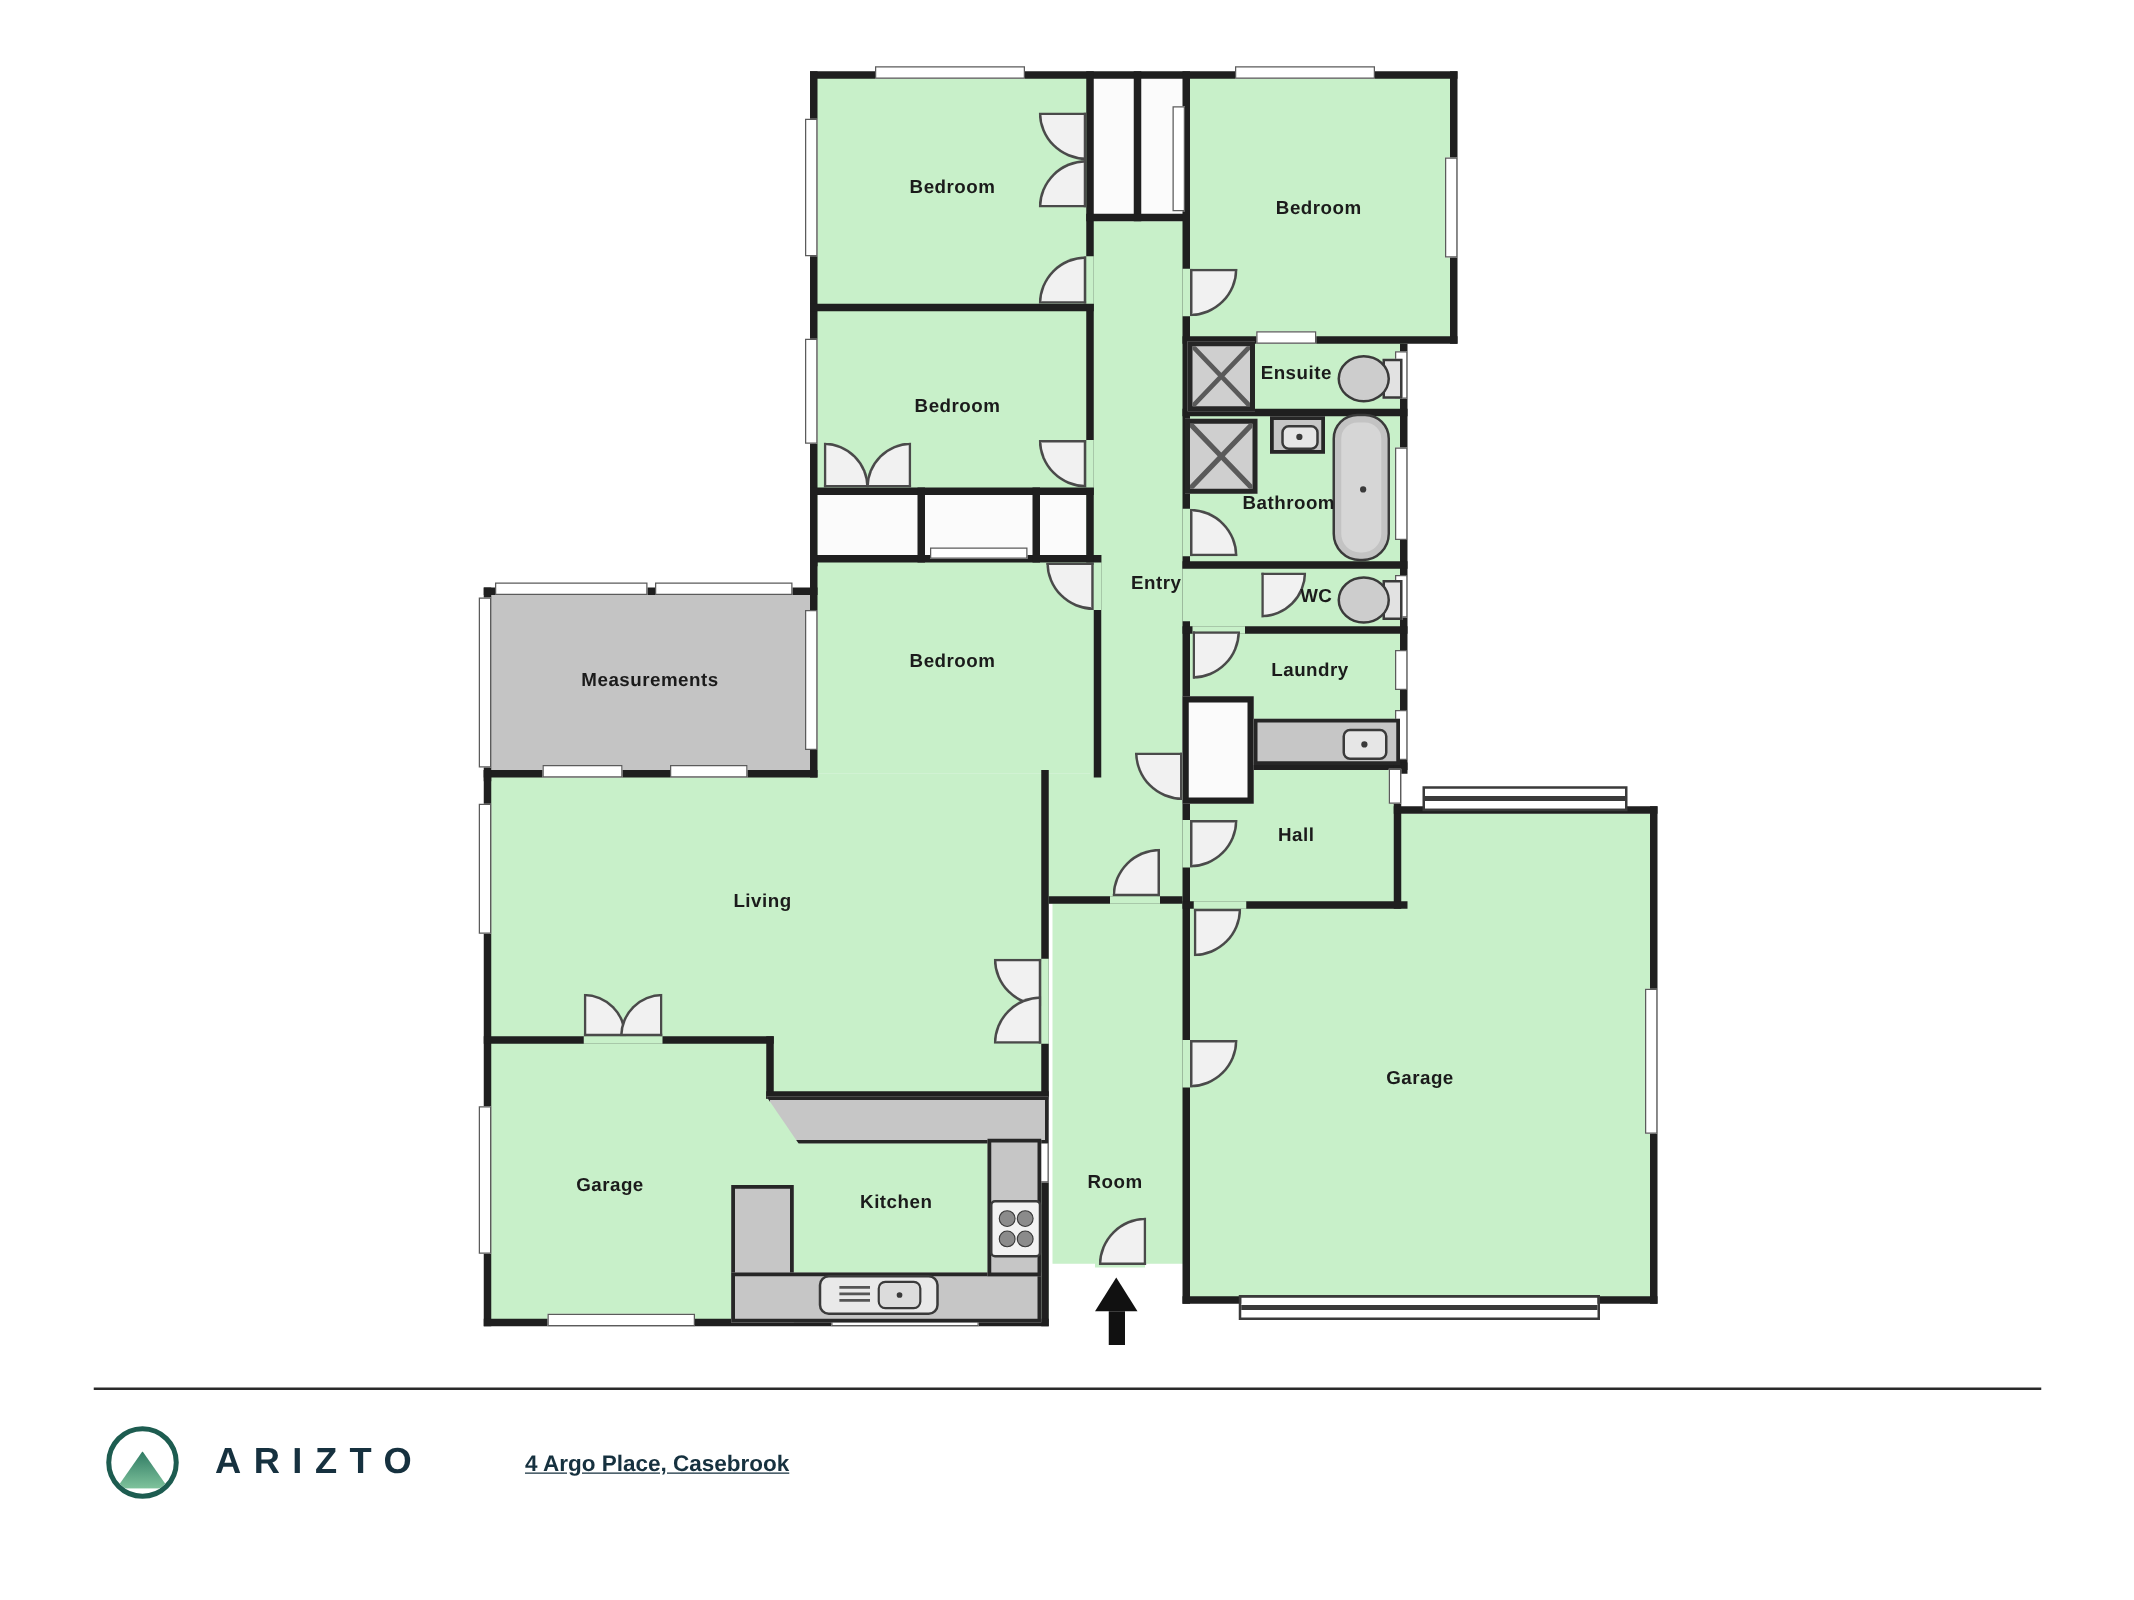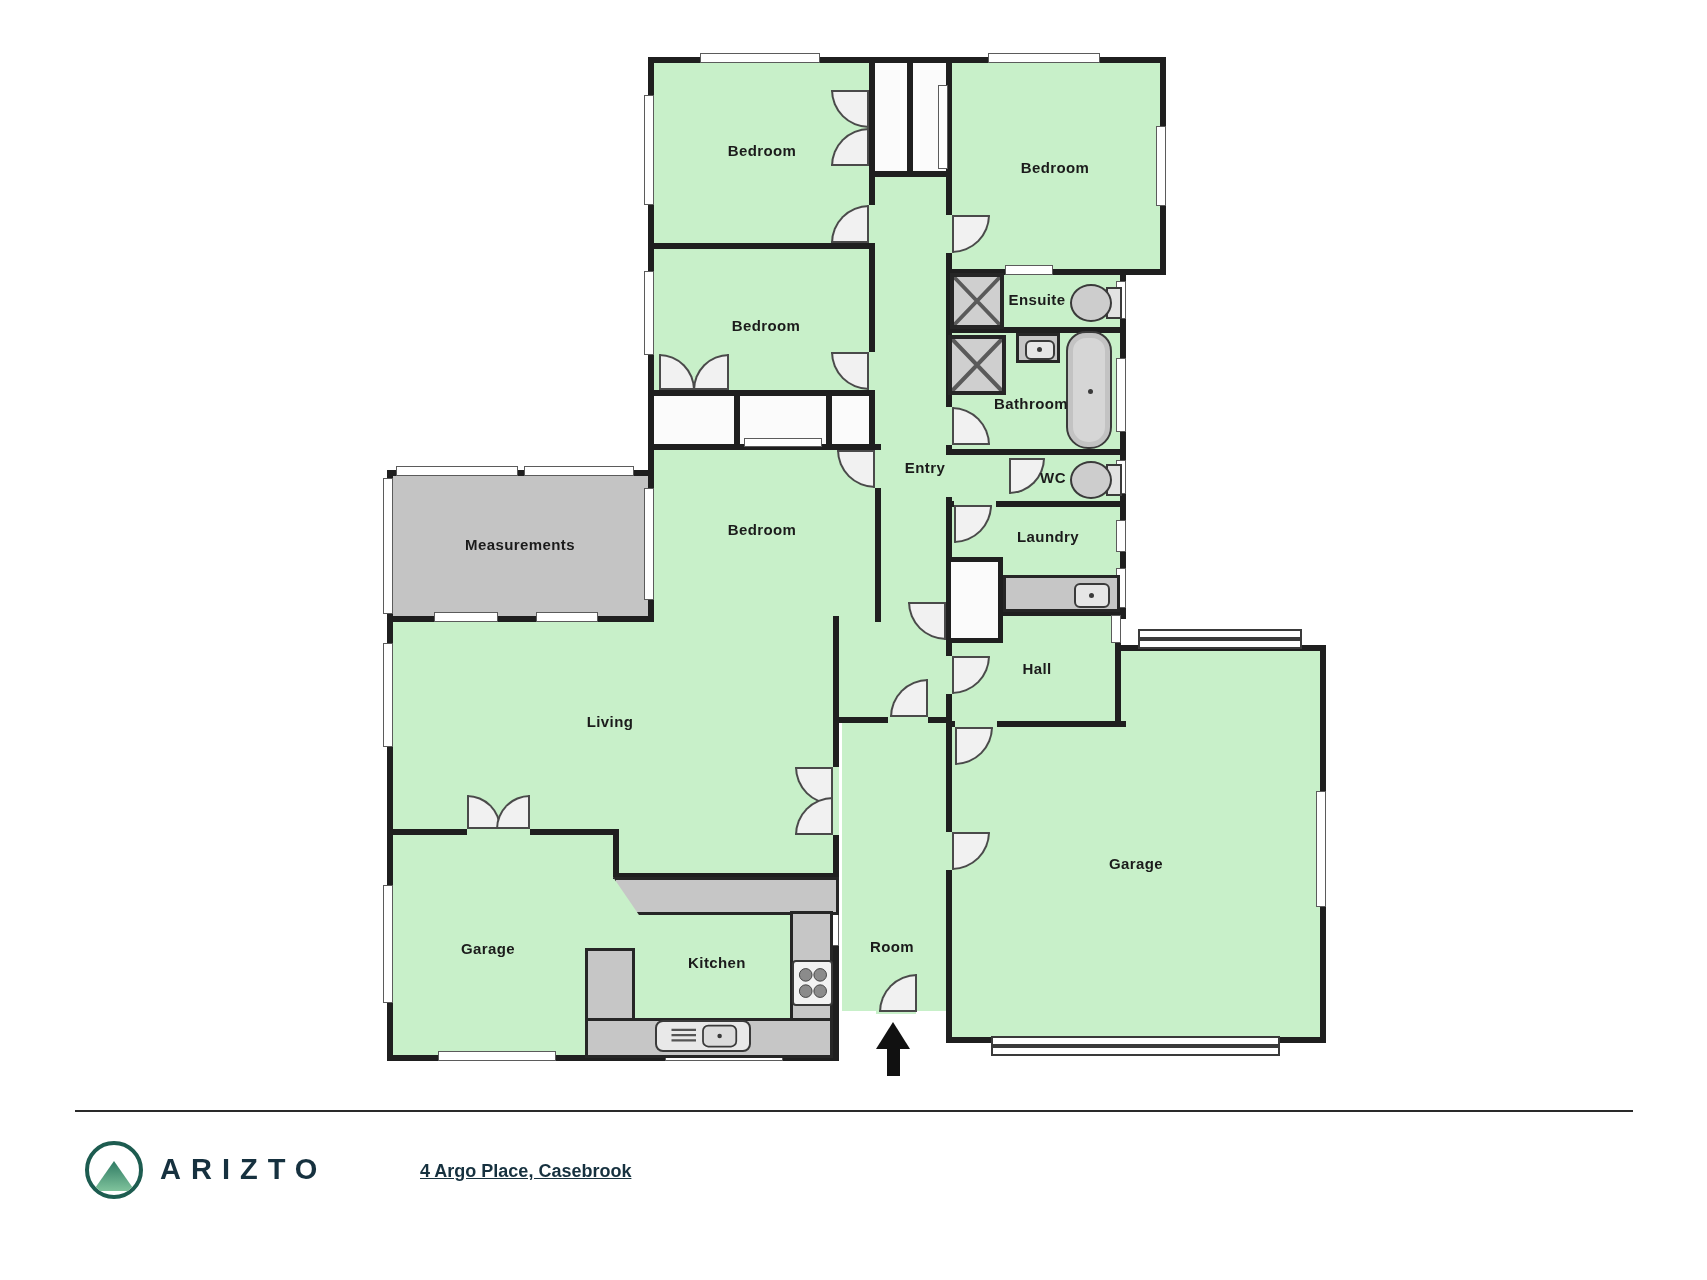--- a/index.html
+++ b/index.html
@@ -233,20 +233,20 @@
   <div class="lbl" style="left:488px;top:948px;">Garage</div>
   <div class="lbl" style="left:717px;top:962px;">Kitchen</div>
   <div class="lbl" style="left:892px;top:946px;">Room</div>
   <div class="lbl" style="left:1136px;top:863px;">Garage</div>
 
   <div class="footer-line" style="left:75px;top:1110px;width:1558px;height:2px;"></div>
 
   <div class="logo-circle" style="left:85px;top:1141px;">
     <div class="logo-mtn"></div>
   </div>
-  <div class="brand" style="left:160px;top:1153px;">ARIZTO</div>
+  <div class="brand" style="left:172px;top:1153px;">ARIZTO</div>
   <div class="addr" style="left:420px;top:1161px;text-decoration:underline;">4 Argo Place, Casebrook</div>
 
   <div class="disc" style="left:866px;top:1153px;">
     <br>
   </div>
 
 </div>
 
 </body></html>

